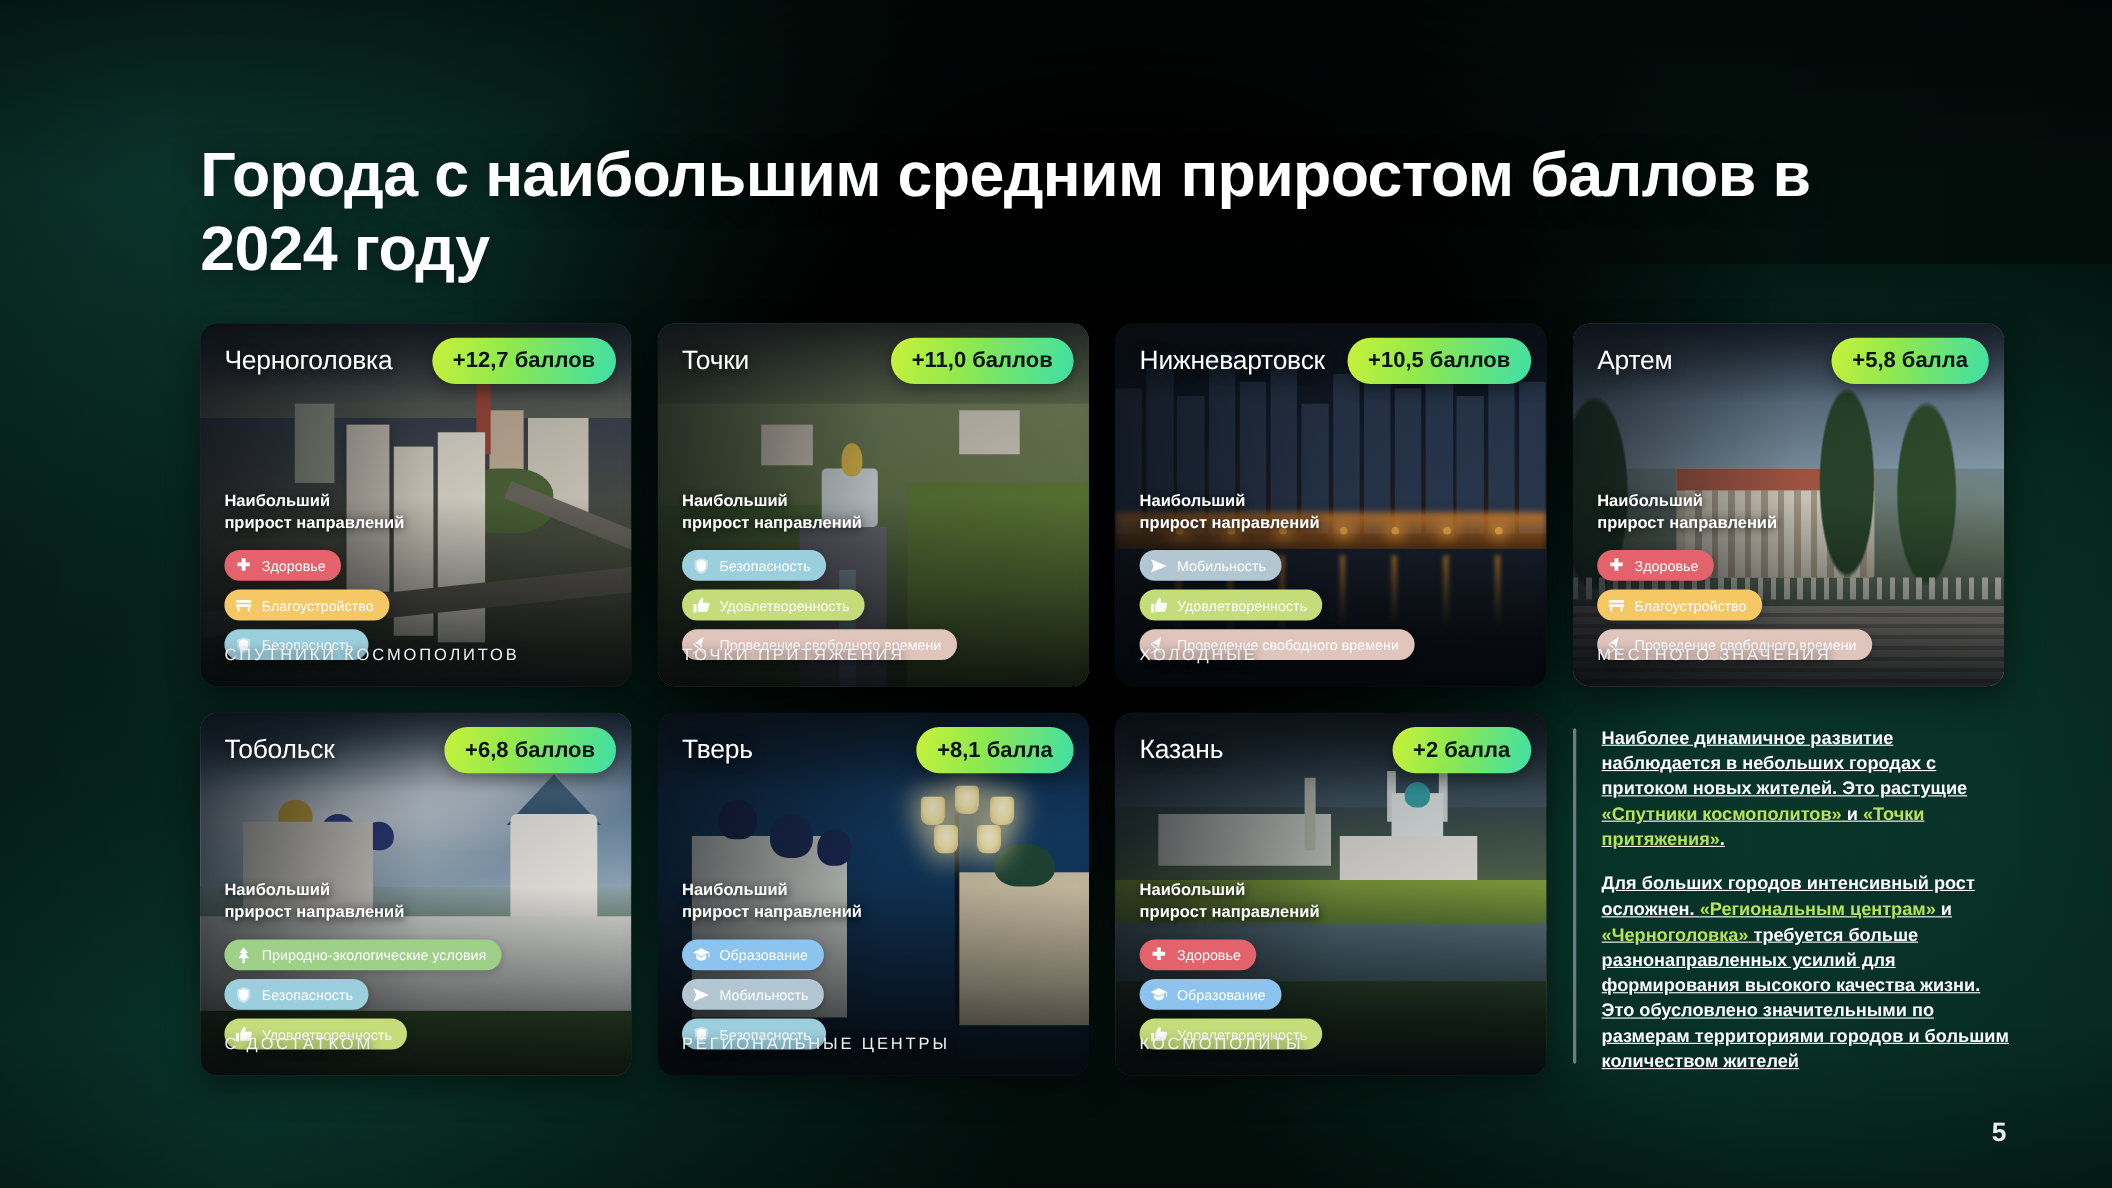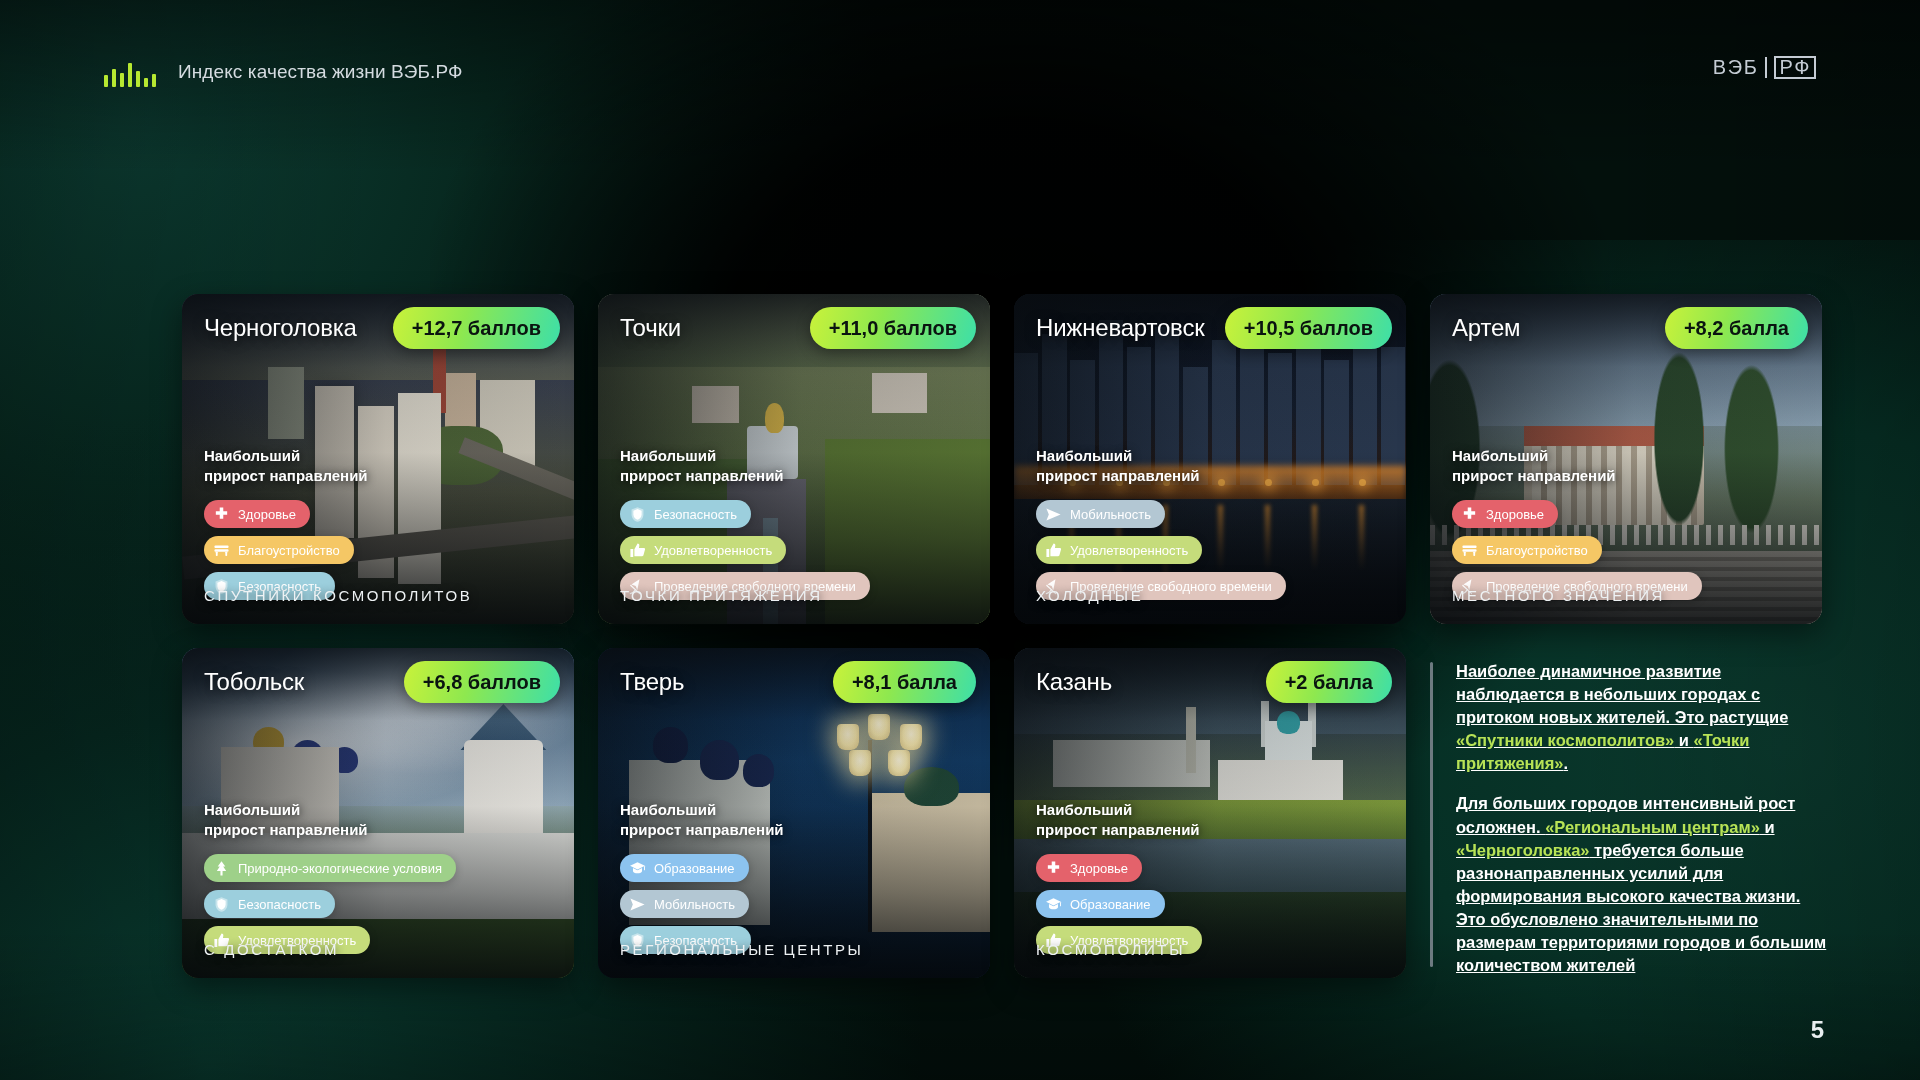--- a/index.html
+++ b/index.html
@@ -278,40 +278,22 @@
 
 <div class="page">
 
   <div class="bg-base"></div>
   <div class="bg-glow-left"></div>
   <div class="bg-glow-bottomleft"></div>
   <div class="bg-glow-right"></div>
   <div class="bg-dark-center"></div>
   <div class="bg-vignette"></div>
 
-  <div class="header">
-    <div class="brand">
-      <span class="logo-bars" id="logo-bars">
-          <i style="height: 12px;"></i>
-          <i style="height: 18px;"></i>
-          <i style="height: 14px;"></i>
-          <i style="height: 24px;"></i>
-          <i style="height: 16px;"></i>
-          <i style="height: 9px;"></i>
-          <i style="height: 13px;"></i>
-        </span>
-      <span class="brand-title">Индекс качества жизни ВЭБ.РФ</span>
-    </div>
-    <div class="corp-logo">
-      <span class="veb">ВЭБ</span>
-      <span class="bar"></span>
-      <span class="rf">РФ</span>
-    </div>
-  </div>
-
+
+  <h1 class="page-title">Города с наибольшим средним приростом баллов в 2024 году</h1>
 
   <div class="cards" id="cards">
       <div class="card">
         <div class="card-photo">
           <div class="ph ph-cher">
             <div class="sky"></div>
             <div class="b5"></div>
             <div class="b4"></div>
             <div class="red"></div>
             <div class="b6"></div>
@@ -488,21 +470,21 @@
             <div class="cols"></div>
             <div class="tree3"></div>
             <div class="tree1"></div>
             <div class="tree2"></div>
             <div class="fence"></div>
             <div class="steps"></div>
           </div>
         </div>
         <div class="card-shade"></div>
         <div class="card-city">Артем</div>
-        <div class="score-badge">+8,2 балла</div>
+        <div class="score-badge">+5,8 балла</div>
         <div class="card-sub"><span>Наибольший</span><br><span>прирост направлений</span></div>
         <div class="tags">
           <div class="tag" style="background:#e4626b">
             <span class="ic">
               <svg viewBox="0 0 24 24" fill="#fff">
                 <path d="M9.5 2h5v5.5H20v5h-5.5V18h-5v-5.5H4v-5h5.5z"></path>
               </svg>
             </span>
             <span>Здоровье</span>
           </div>

